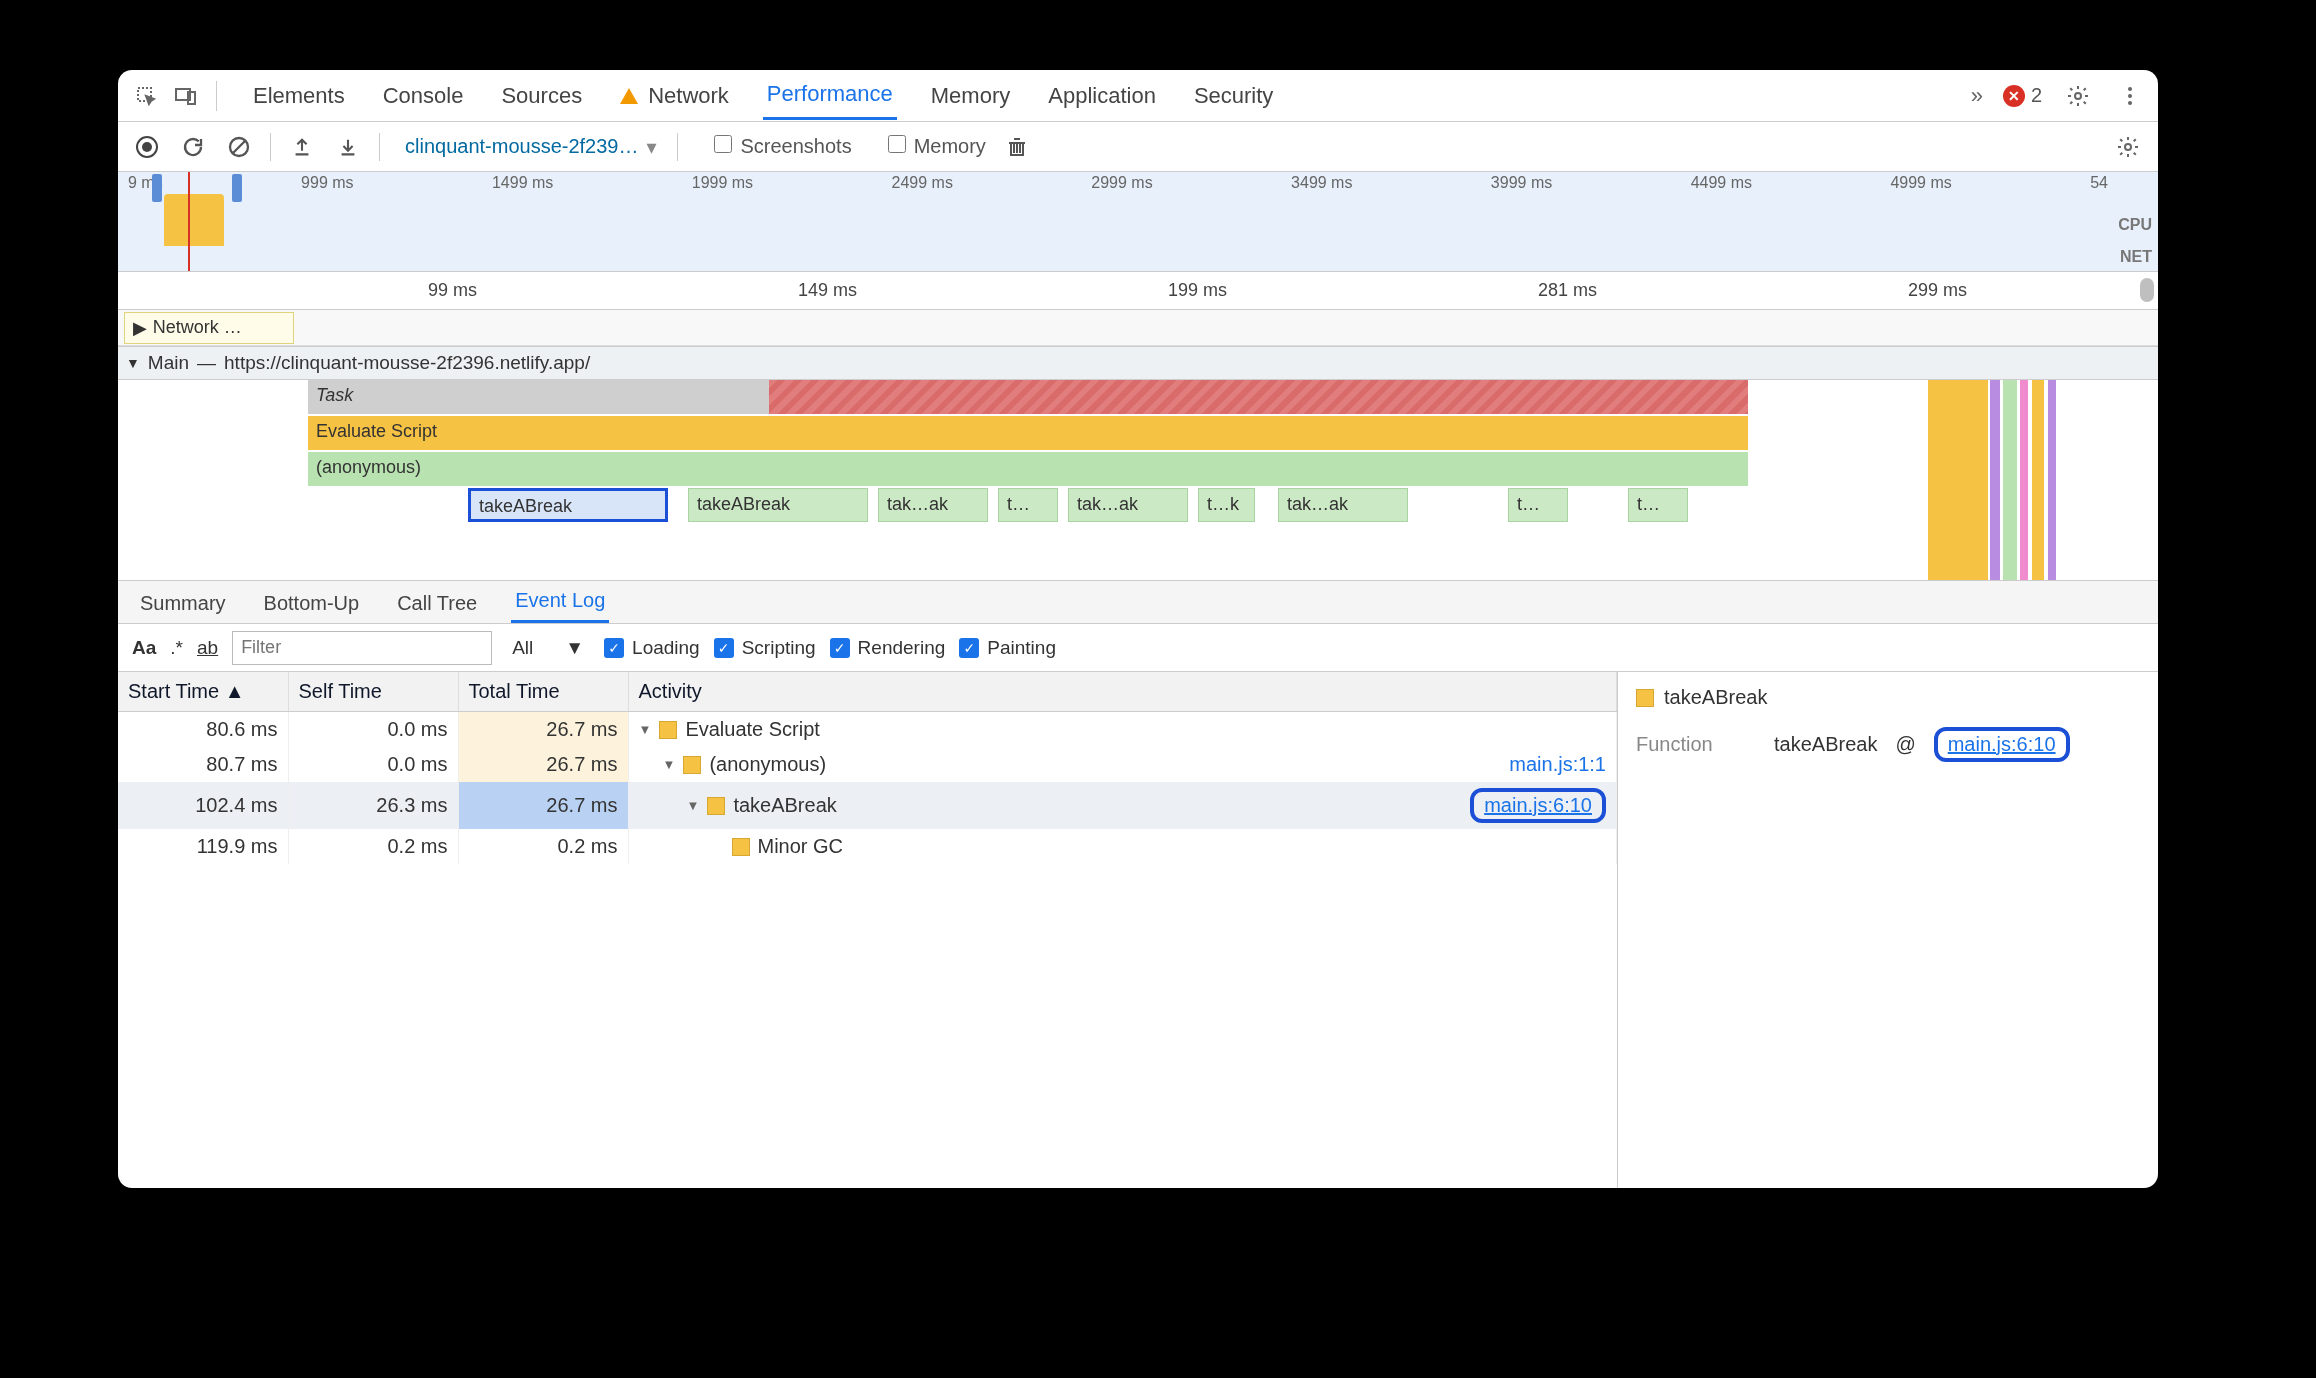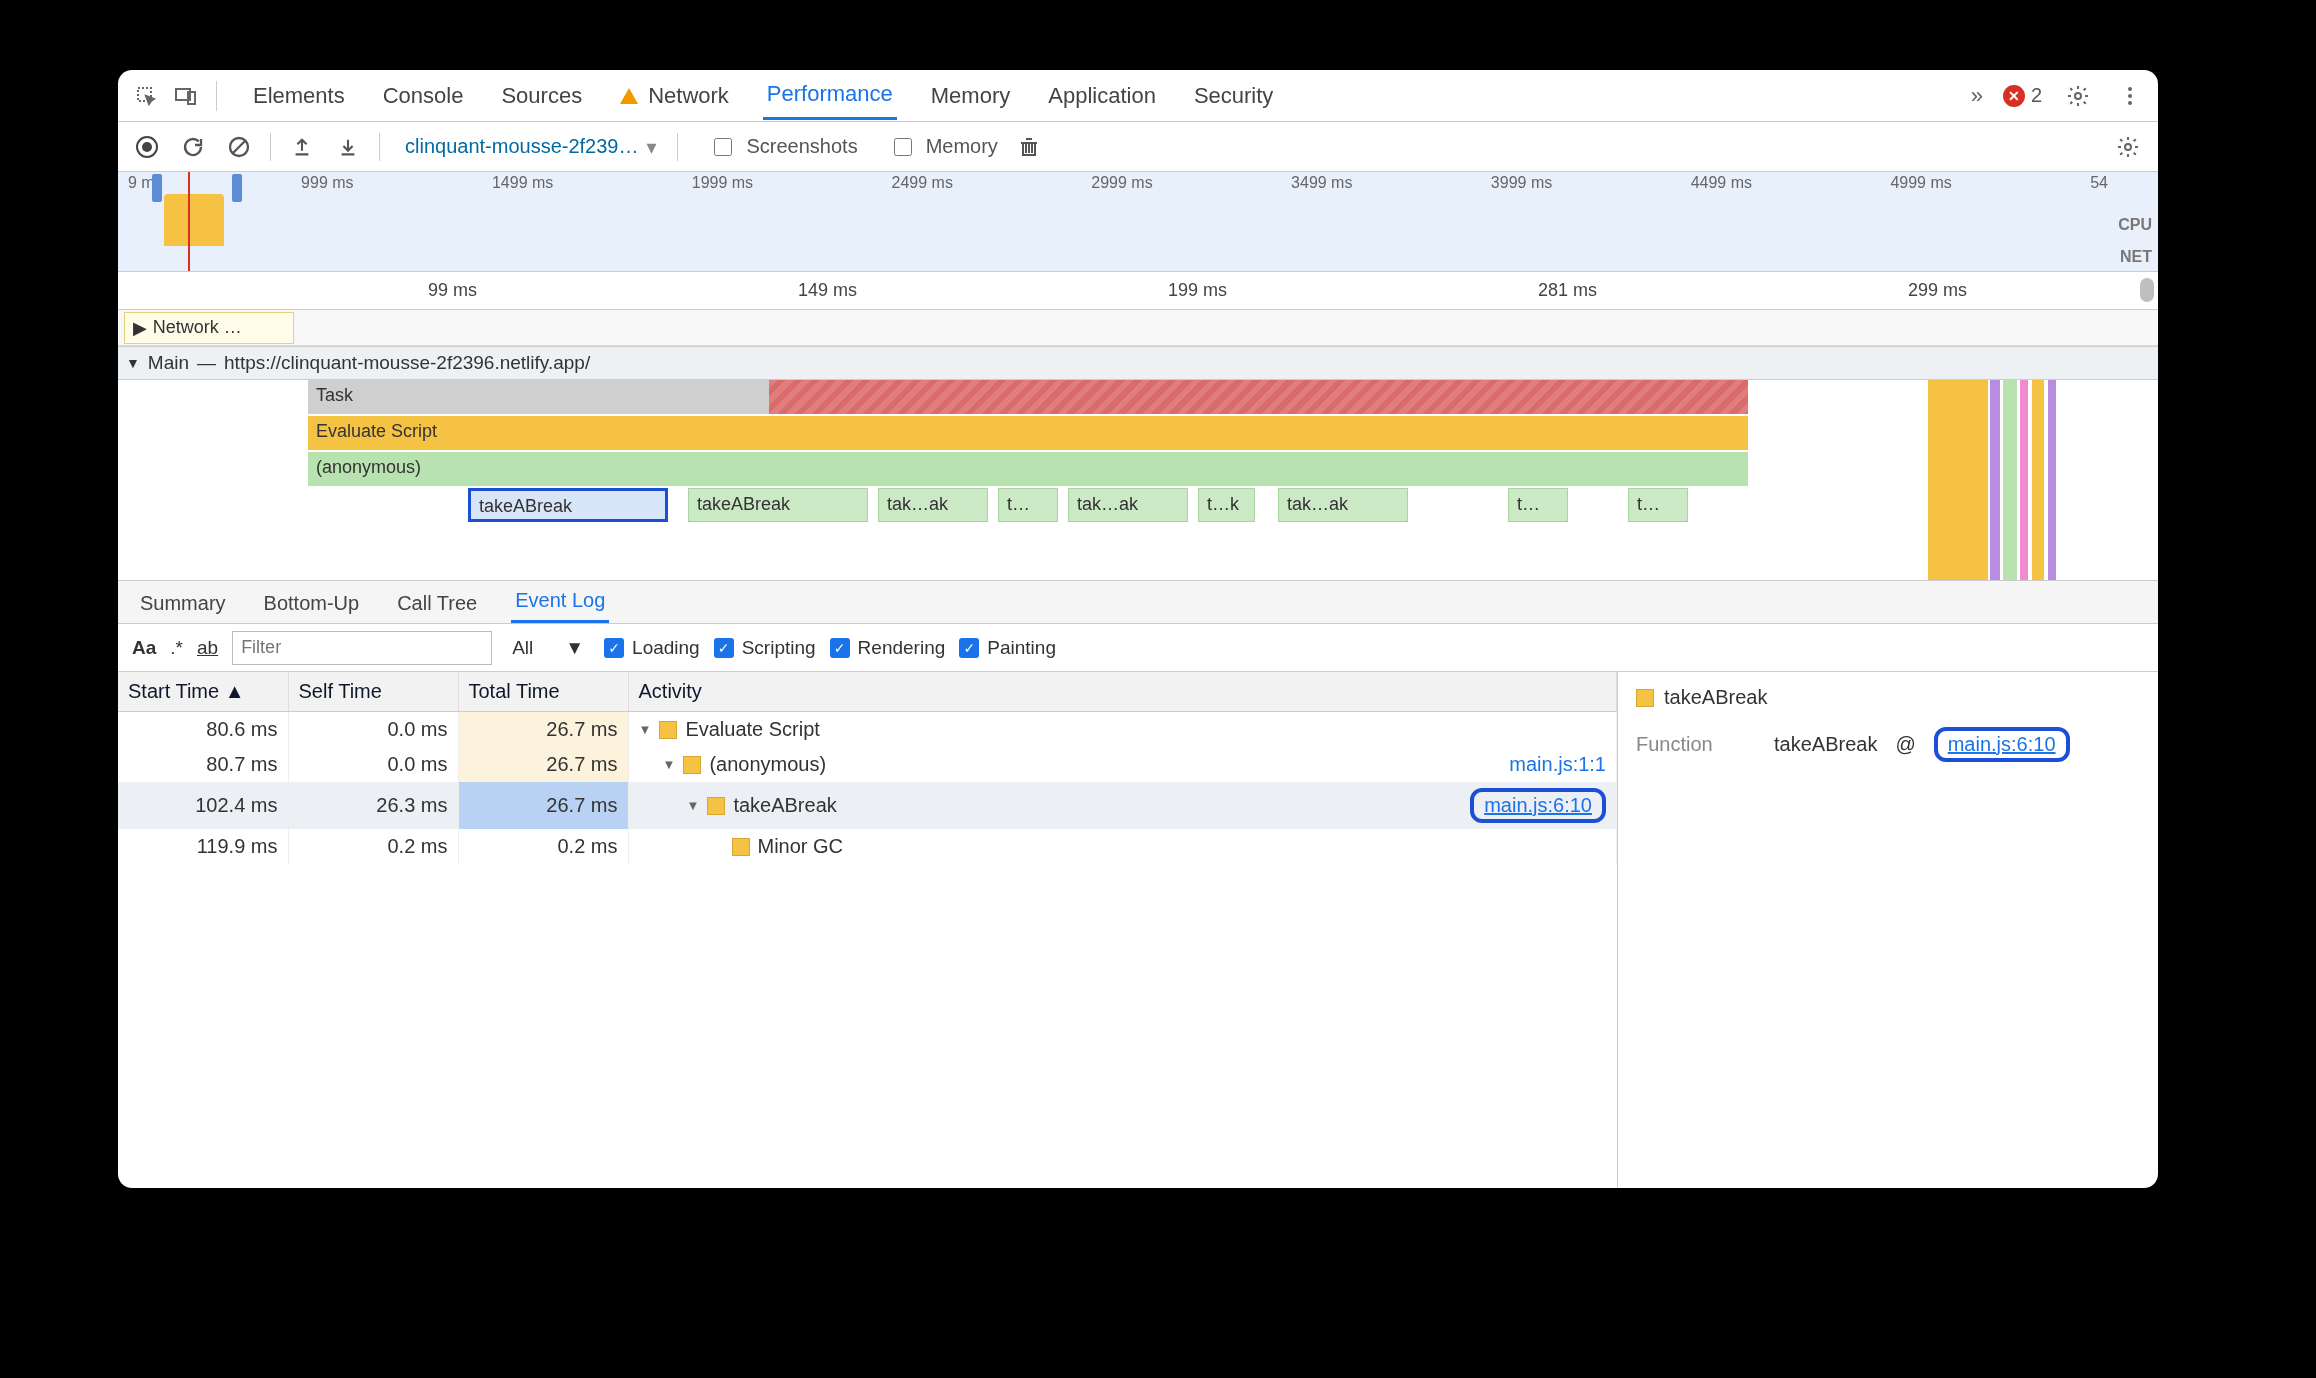--- a/index.html
+++ b/index.html
@@ -26,21 +26,21 @@
   .err-badge { display:flex; align-items:center; gap:6px; font-size:20px; color:#555; }
   .err-badge .circ { width:22px; height:22px; border-radius:50%; background:#d93025; color:#fff; display:flex; align-items:center; justify-content:center; font-size:14px; font-weight:bold; }
   .chev { font-size:22px; color:#666; }
   
   .perf-toolbar { height:50px; border-bottom:1px solid #ccc; display:flex; align-items:center; padding:0 14px; gap:16px; font-size:20px; color:#555; }
   .perf-toolbar .btn { width:30px; height:30px; display:flex; align-items:center; justify-content:center; }
   .rec-circle{width:22px;height:22px;border:2.5px solid #444;border-radius:50%;position:relative;}
   .rec-circle::after{content:"";position:absolute;left:4px;top:4px;width:10px;height:10px;border-radius:50%;background:#444;}
   .page-select{border:1px solid transparent;padding:2px 22px 2px 8px;color:#0369a1;font-size:20px;position:relative;}
   .page-select::after{content:"▾";position:absolute;right:4px;color:#888;}
-  .chk{display:flex;align-items:center;gap:14px;font-size:20px;padding-left:20px;}
+  .chk{display:flex;gap:8px;font-size:20px;padding-left:20px;}
   .chk input{width:18px;height:18px;}
   
   .overview { height:100px; background:#e8f0fb; border-bottom:1px solid #ccc; position:relative; overflow:hidden; }
   .overview .ticks{position:absolute;top:2px;left:0;right:40px;display:flex;justify-content:space-between;padding:0 10px;font-size:16px;color:#666;}
   .overview .cpu-lbl{position:absolute;right:6px;top:44px;font-size:16px;color:#777;font-weight:600;}
   .overview .net-lbl{position:absolute;right:6px;top:76px;font-size:16px;color:#777;font-weight:600;}
   .overview .thumb{position:absolute;left:46px;top:22px;width:60px;height:52px;background:#f6c244;border-radius:4px 4px 0 0;}
   .overview .handle{position:absolute;top:2px;width:10px;height:28px;background:#5b8dd6;border-radius:2px;}
   .overview .vline{position:absolute;top:0;bottom:0;width:2px;background:#d93025;}
   
@@ -242,21 +242,21 @@
 
   <div class="main-header">
     <span class="tri">▼</span>
     <span>Main</span>
     <span>—</span>
     <span>https://clinquant-mousse-2f2396.netlify.app/</span>
   </div>
 
   <div class="flame">
     <div class="flame-row" style="top:0;">
-      <div class="flame-bar bar-task red" style="left:190px;width:1440px;"><span>Task</span></div>
+      <div class="flame-bar bar-task red" style="left:190px;width:1440px;font-style:italic;"><span>Task</span></div>
     </div>
     <div class="flame-row" style="top:36px;">
       <div class="flame-bar bar-script" style="left:190px;width:1440px;">Evaluate Script</div>
     </div>
     <div class="flame-row" style="top:72px;">
       <div class="flame-bar bar-anon" style="left:190px;width:1440px;">(anonymous)</div>
     </div>
     <div class="flame-row" style="top:108px;">
       <div class="flame-bar bar-call sel" style="left:350px;width:200px;">takeABreak</div>
       <div class="flame-bar bar-call" style="left:570px;width:180px;">takeABreak</div>

